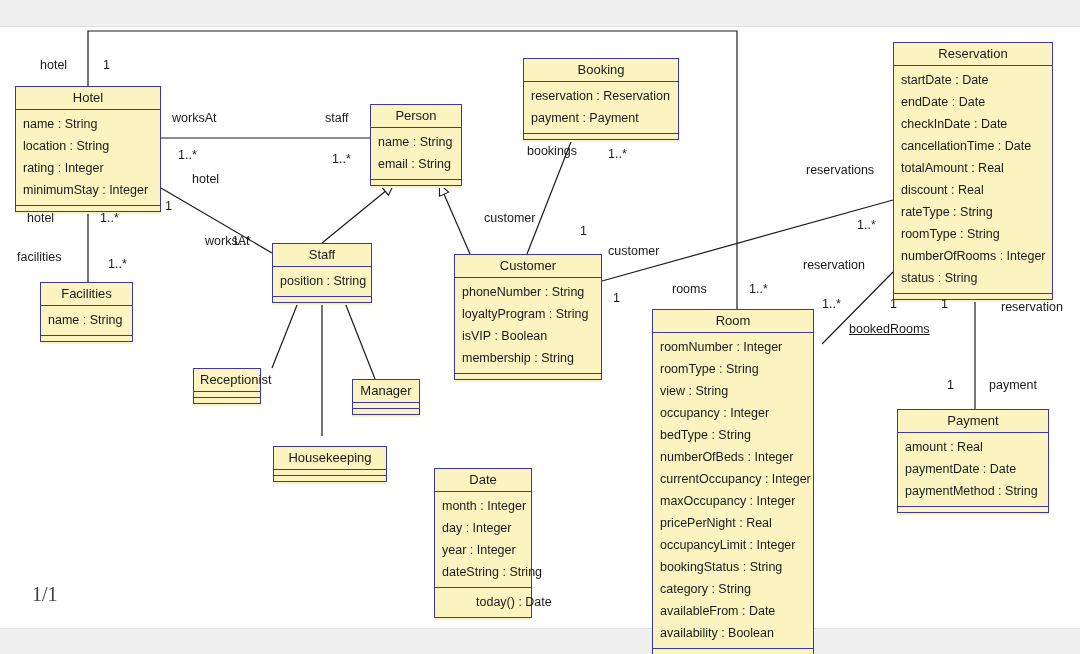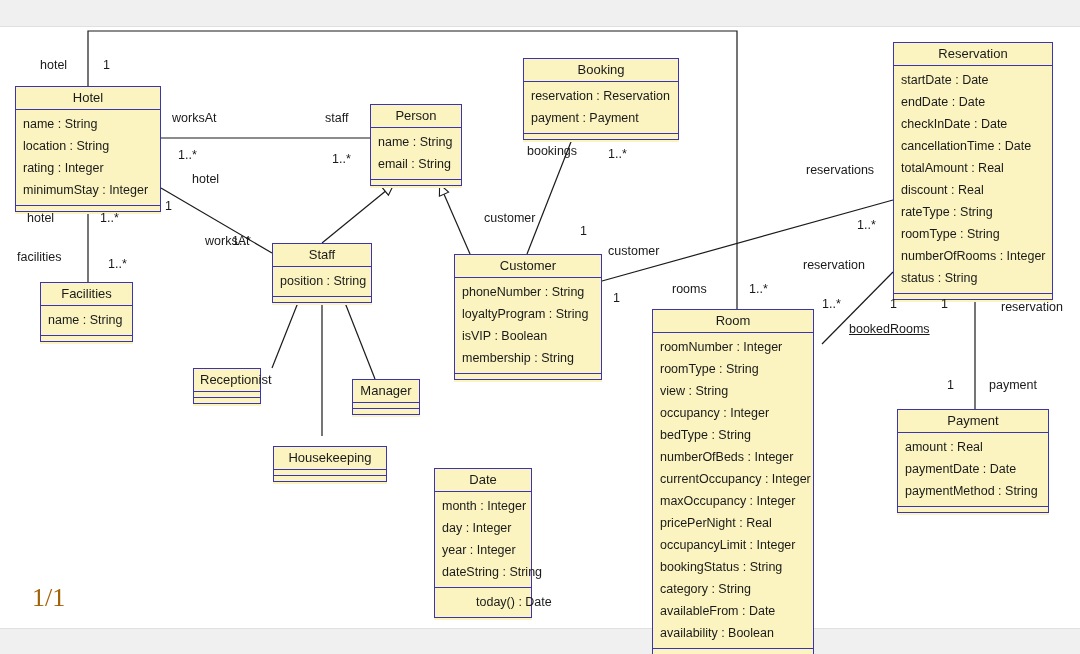--- a/index.html
+++ b/index.html
@@ -46,22 +46,22 @@
   }
 
   .lbl{
     position:absolute;
     font-size:12.5px;
     color:#1a1a1a;
     white-space:nowrap;
   }
   .watermark{
     position:absolute;
-    font-size:26px;
-    color:#a16207;
+    font-size:20px;
+    color:#404040;
     font-family:"Liberation Serif", serif;
     user-select:none;
   }
 </style>
 </head>
 <body>
 
 <div id="canvas">
 
   <div class="topbar"></div>

